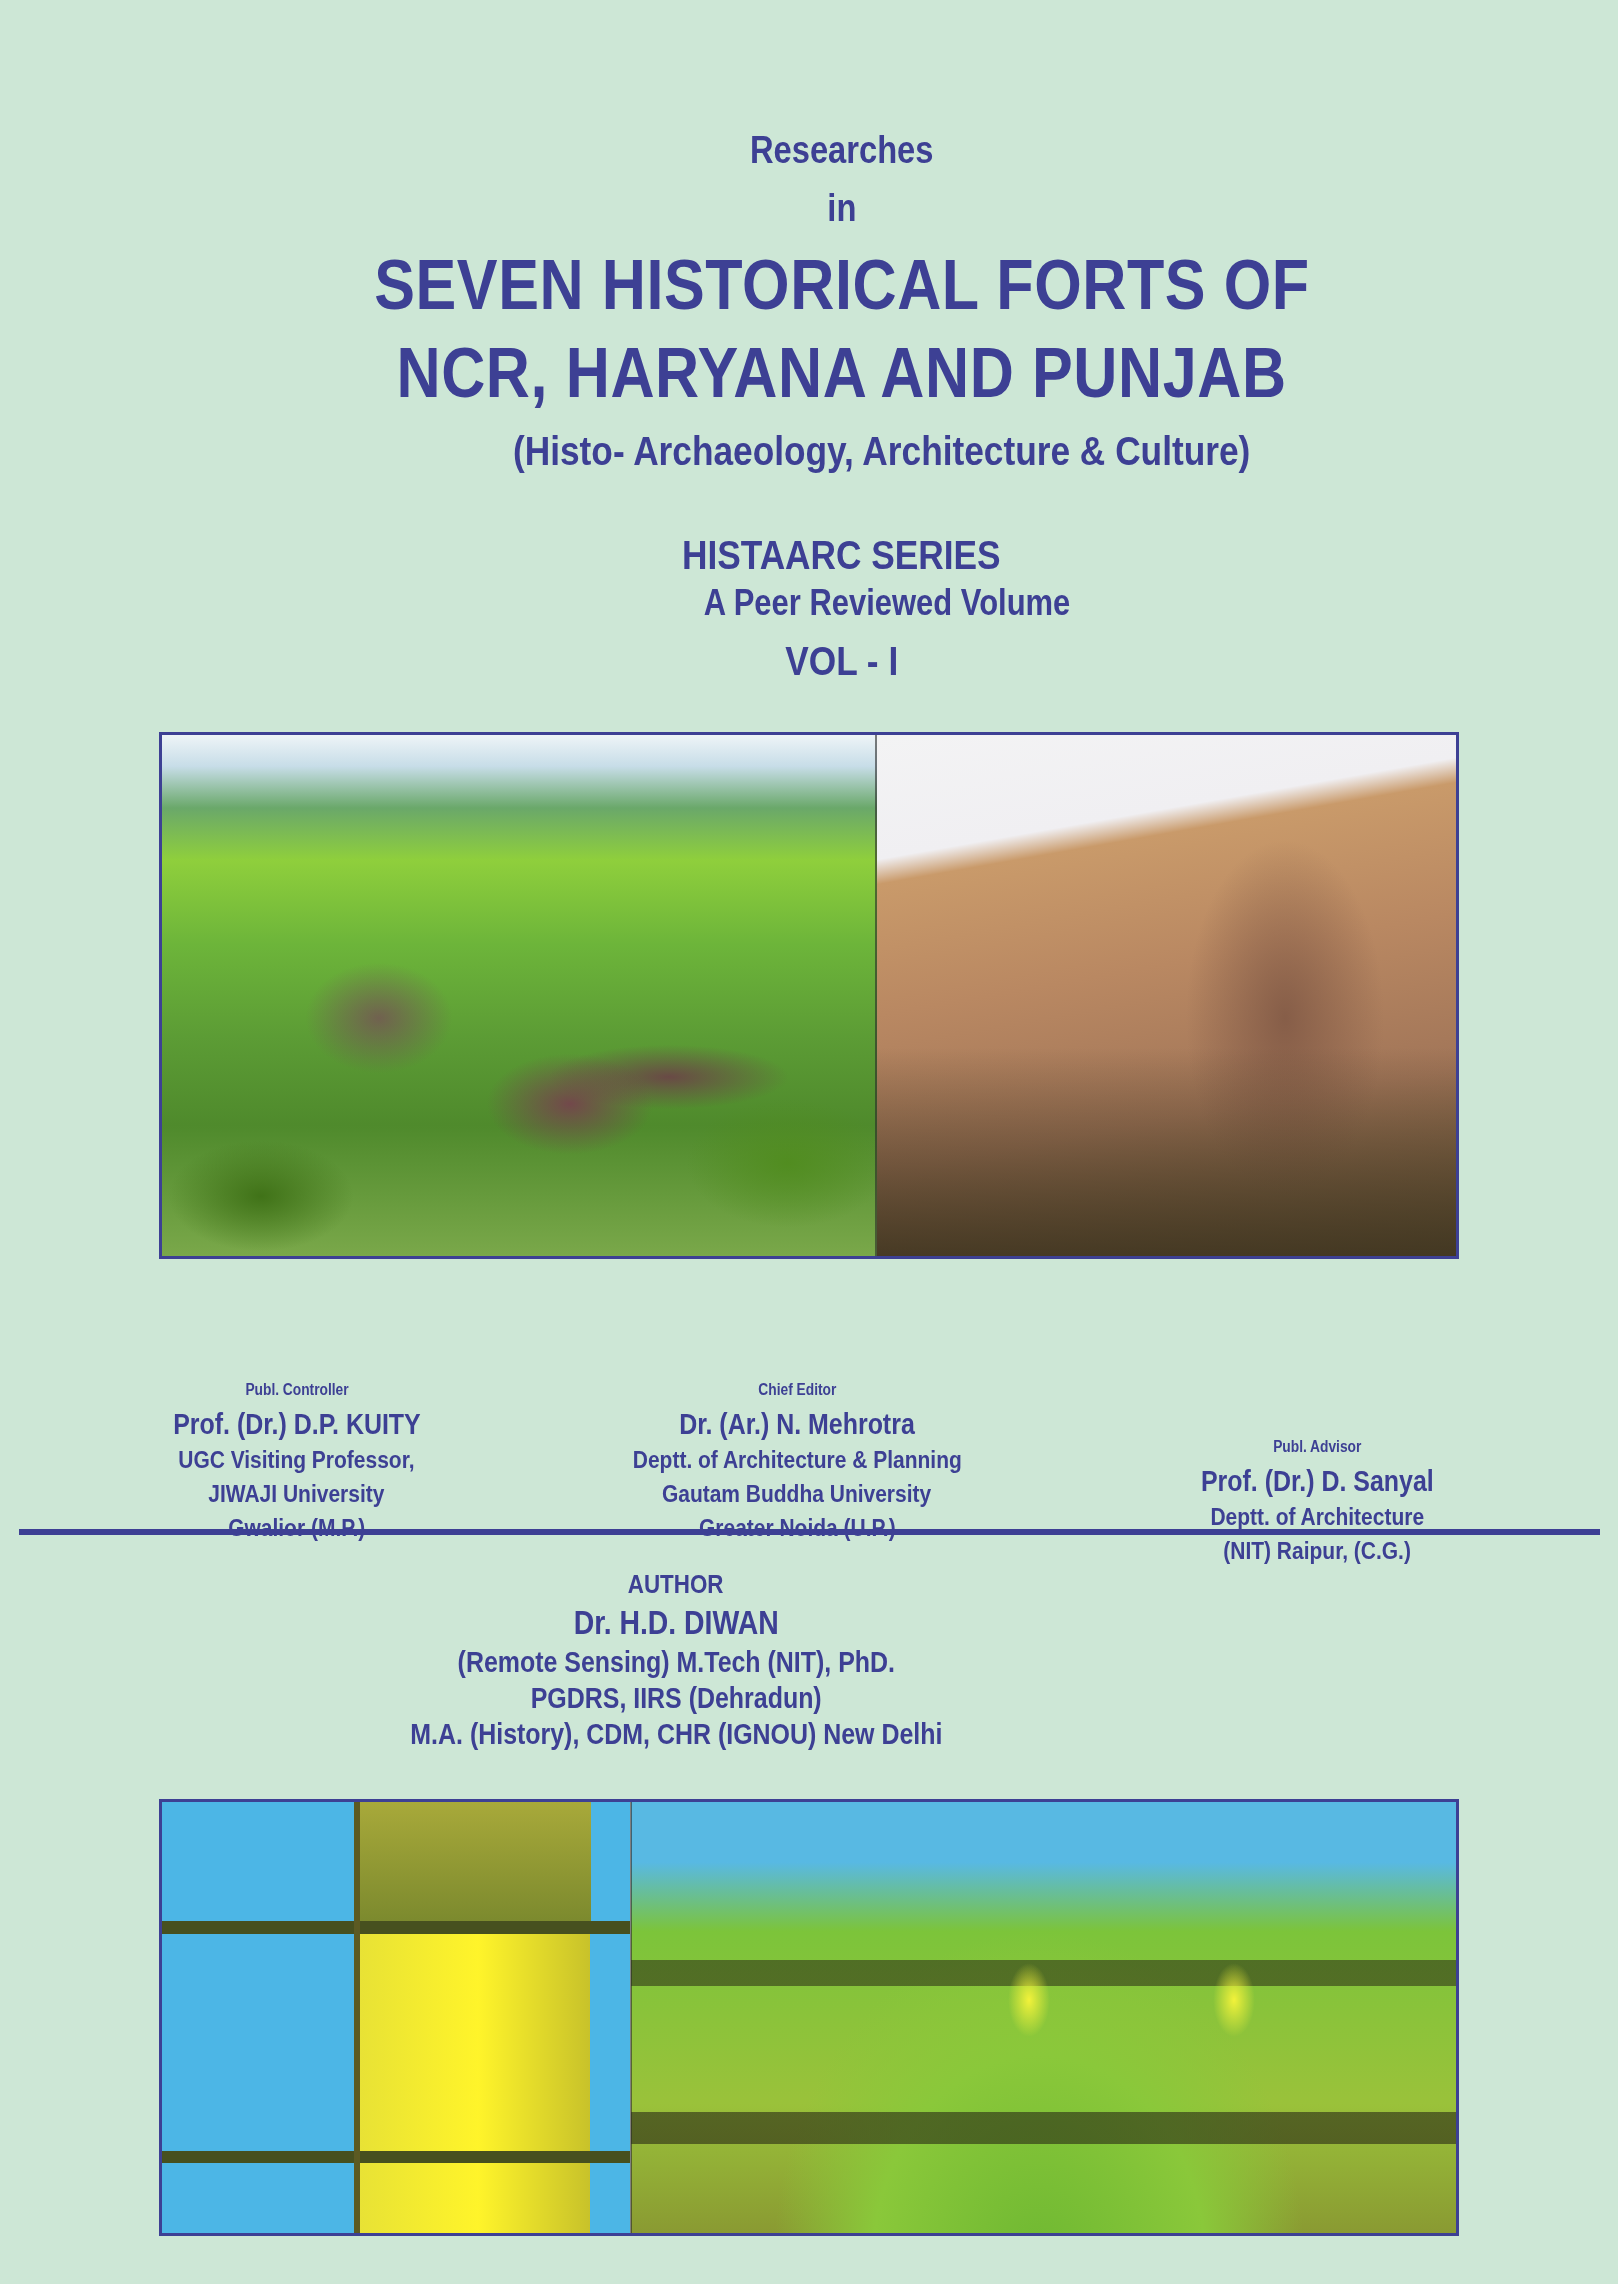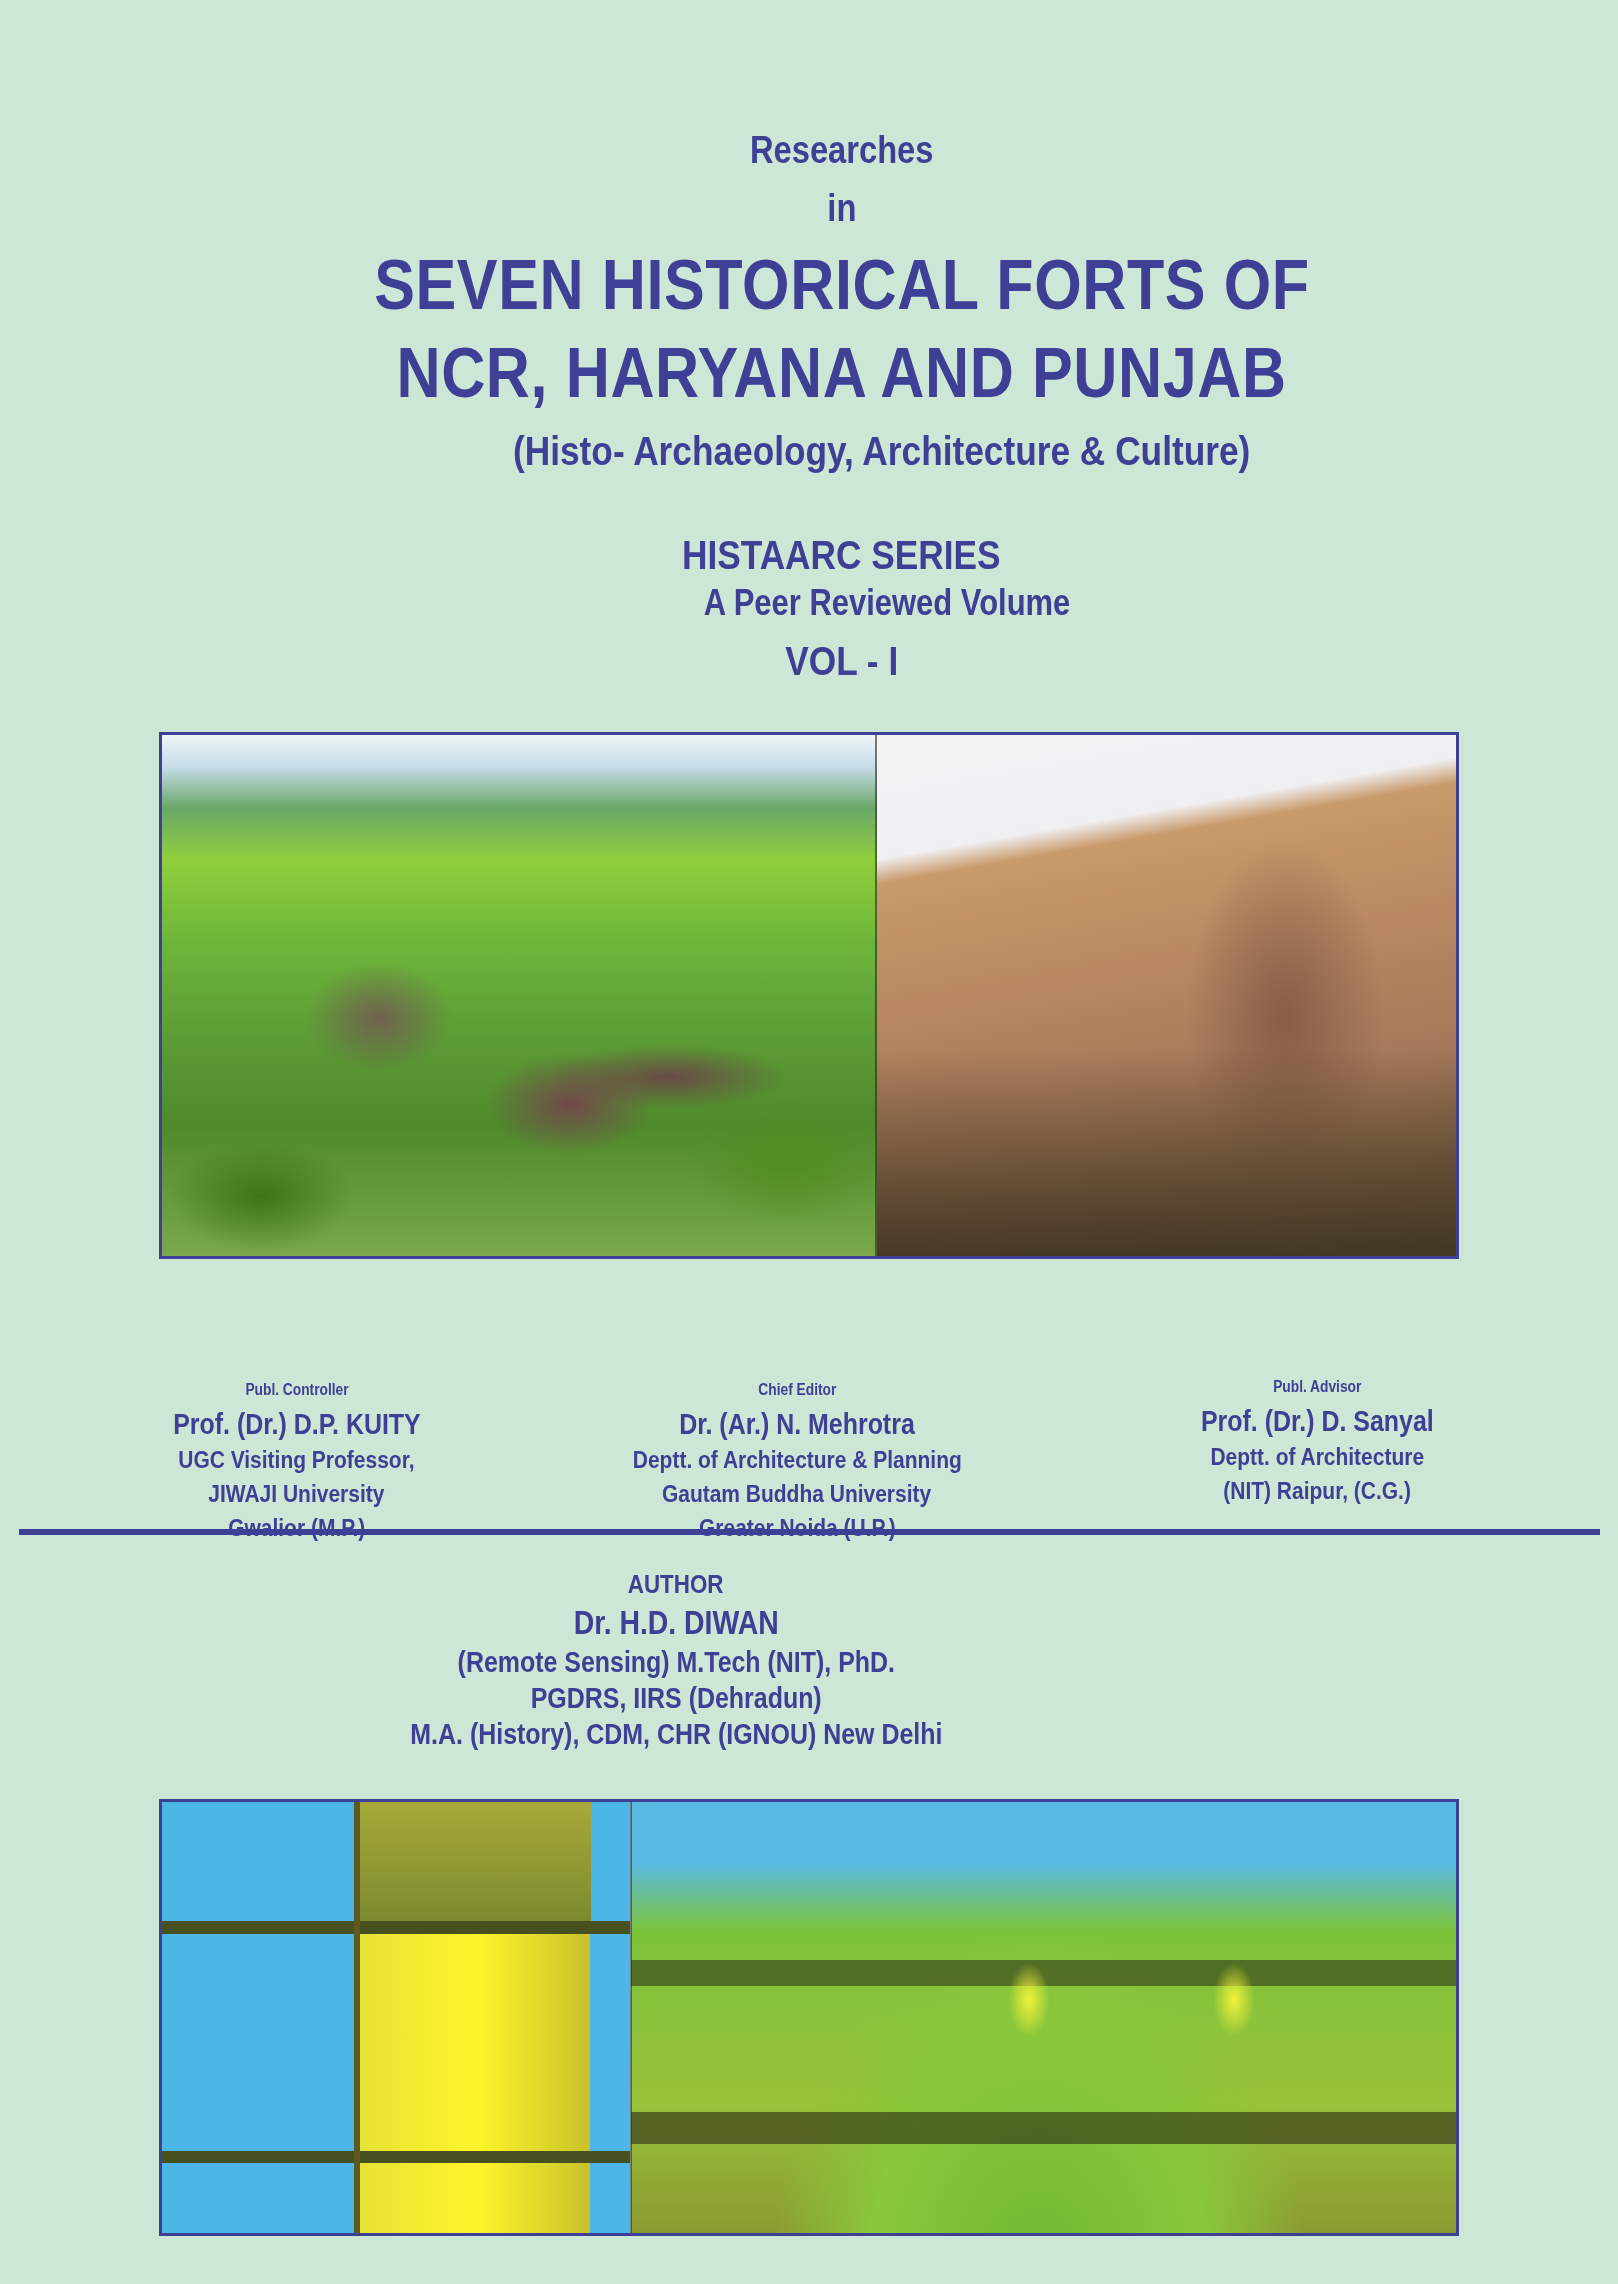--- a/index.html
+++ b/index.html
@@ -78,21 +78,21 @@
         linear-gradient(180deg, #58b9e3 0%, #58b9e3 14%, #7cc43a 30%, #9ac23a 70%, #8a9a32 100%);
     }
     .split { position: absolute; top: 0; bottom: 0; width: 2px; background: #2a2a2a; opacity: 0.6; }
 
     .col { position: absolute; top: 1341px; text-align: center; font-weight: bold; white-space: nowrap; }
     .col .role { font-size: 16px; line-height: 33px; margin-top: 32px; }
     .col .name { font-size: 29px; line-height: 37px; }
     .col .line { font-size: 24.4px; line-height: 34px; }
     #col-controller { left: 99px; width: 395px; }
     #col-editor { left: 560px; width: 474px; }
-    #col-advisor { left: 1087px; width: 461px; top: 1338px; }
+    #col-advisor { left: 1087px; width: 461px; top: 1398px; }
 
     #divider { position: absolute; left: 19px; top: 1529px; width: 1581px; height: 6px; background: #3d4094; }
 
     #author-block { position: absolute; top: 1568px; left: 8px; width: 1336px; text-align: center; font-weight: bold; white-space: nowrap; }
     #author-block .role { font-size: 26px; line-height: 33px; }
     #author-block .name { font-size: 33px; line-height: 43px; }
     #author-block .line { font-size: 29px; line-height: 36px; }
   </style>
 </head>
 <body>

